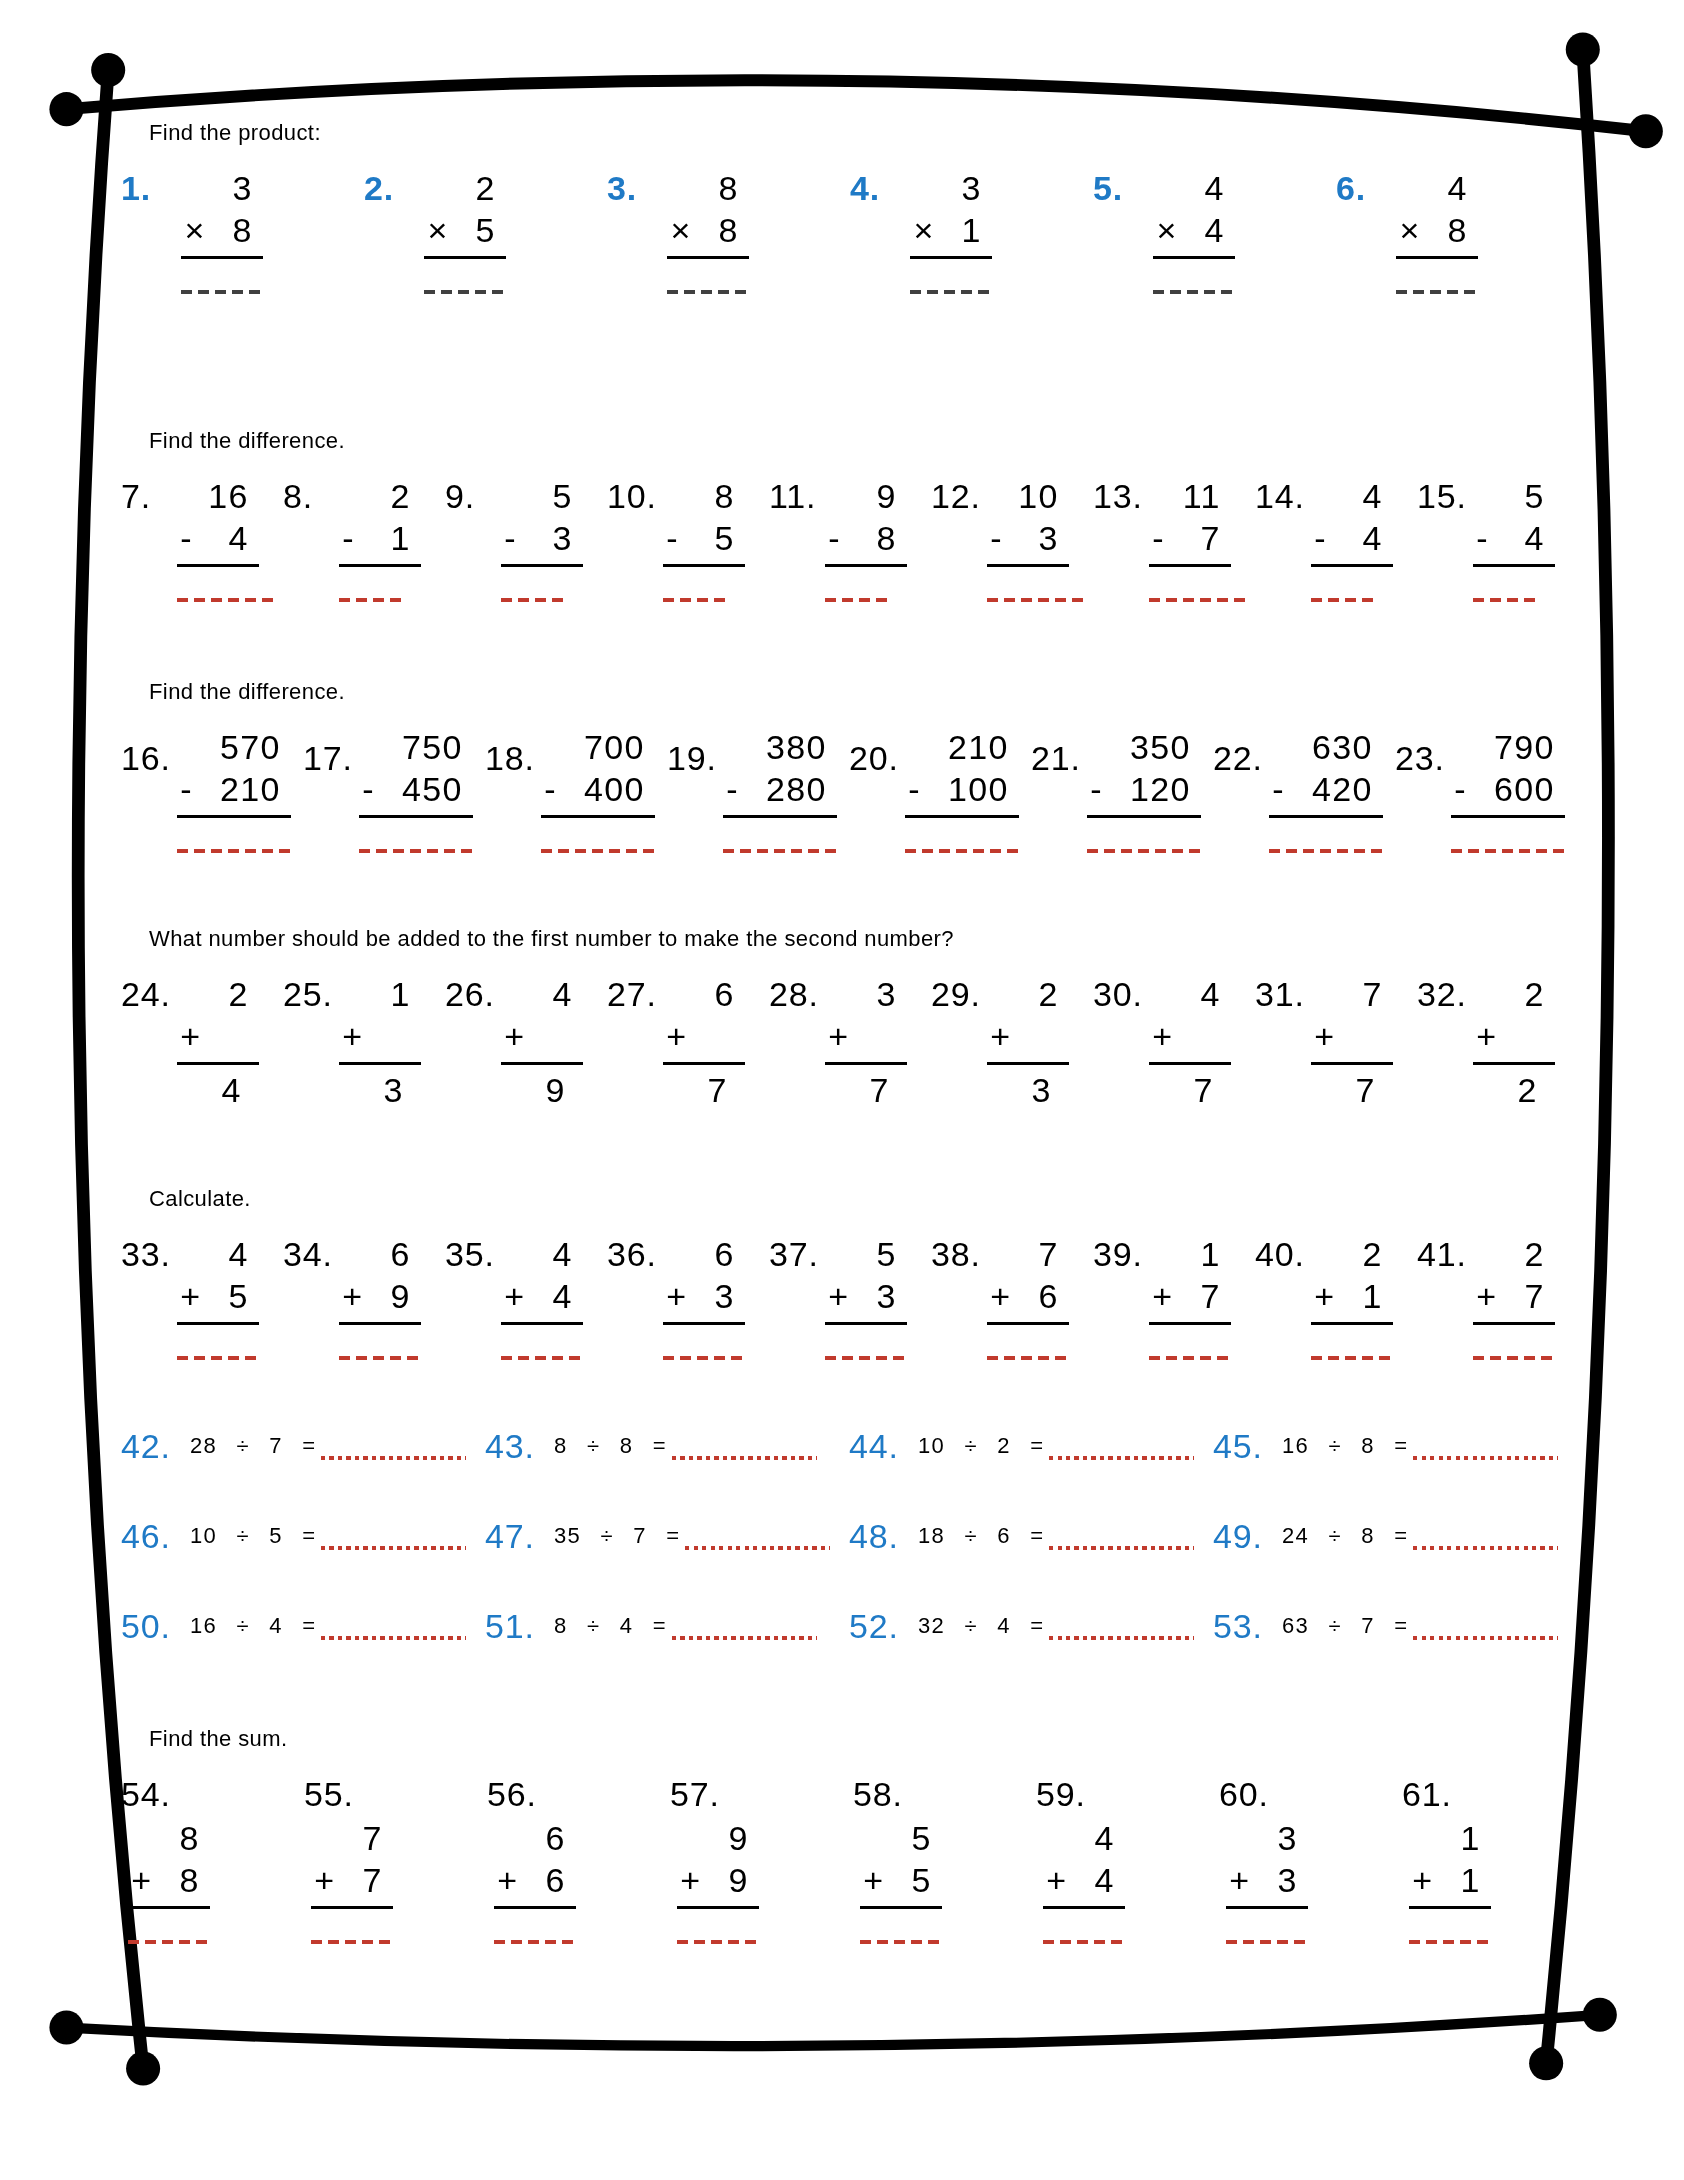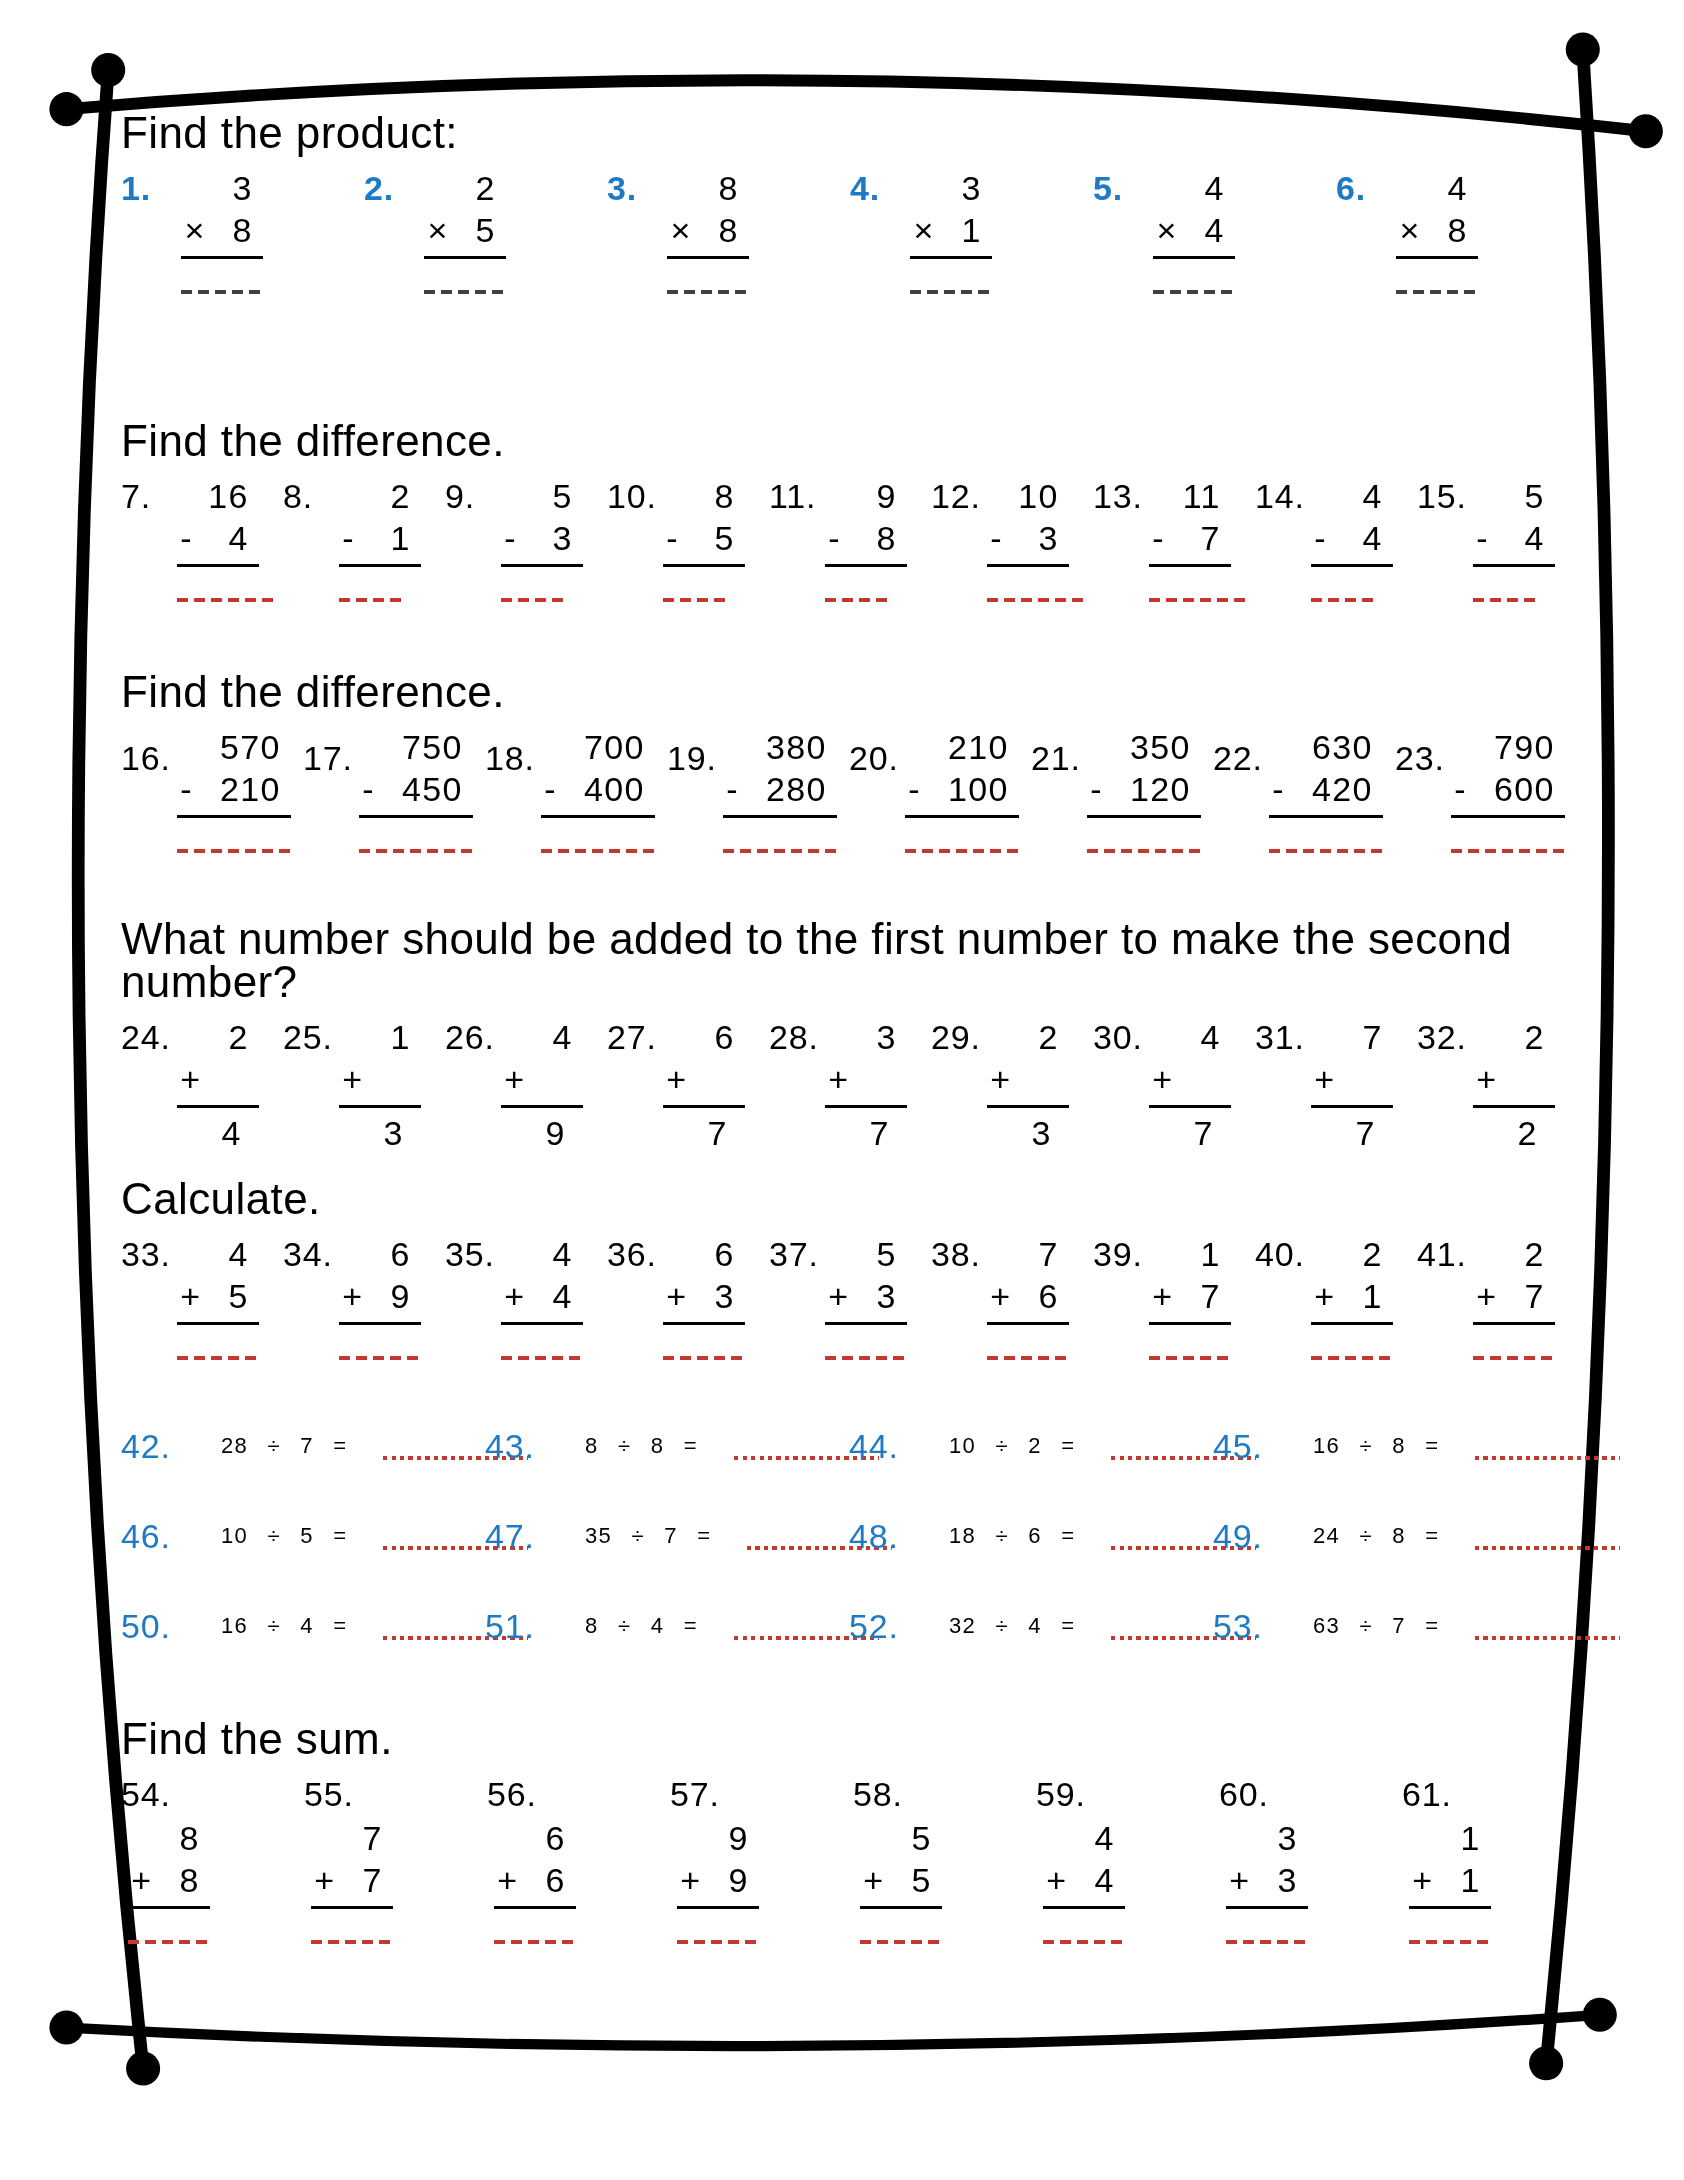--- a/index.html
+++ b/index.html
@@ -5,21 +5,21 @@
 <style>
   :root{
     --blue:#1f7ac6; --red:#c13a2d; --ink:#000000; --darkdash:#404040;
   }
   html,body{margin:0;padding:0;background:#ffffff;}
   .page{position:relative;width:1685px;height:2181px;background:#ffffff;overflow:hidden;
         font-family:"Liberation Sans",sans-serif;color:var(--ink);}
   svg.frame{position:absolute;left:0;top:0;width:1685px;height:2181px;pointer-events:none;}
 
   .sec{position:absolute;left:121px;width:1499px;}
-  .instr{font-size:44px;line-height:43px;letter-spacing:0.4px;}
+  .instr{font-size:22px;line-height:43px;letter-spacing:0.4px;margin-left:28px;}
   .row{display:flex;margin-top:12px;}
 
   .prob{display:flex;align-items:flex-start;}
   .pnum{font-size:34px;line-height:44px;letter-spacing:0.9px;flex:none;text-align:left;}
   .blue-bold{color:var(--blue);font-weight:bold;}
   .blue{color:var(--blue);}
 
   .stack{flex:none;}
   .l1{font-size:34px;line-height:44px;letter-spacing:1.3px;text-align:right;padding-right:10.2px;}
   .l2{display:flex;justify-content:space-between;align-items:baseline;
@@ -45,21 +45,21 @@
 
   #row-diff2 .prob{width:182px;}
   #row-diff2 .pnum{width:49px;margin-top:11px;}
   #row-diff2 .stack{width:114px;margin-left:6.8px;}
 
   #row-sum .prob{width:183px;flex-direction:column;}
   #row-sum .pnum{width:49px;}
   #row-sum .stack{width:82px;margin-left:6.8px;}
 
   .divrow{display:flex;margin-bottom:46px;}
-  .divcell{width:364px;display:flex;align-items:flex-end;gap:31px;}
+  .divcell{width:364px;display:flex;align-items:flex-end;}
   .divcell .pnum{width:53px;}
   .dexpr{font-size:22px;line-height:44px;letter-spacing:1.3px;word-spacing:12px;margin-left:16px;white-space:nowrap;}
   .dots{flex:none;width:145px;height:4.3px;margin:0 0 7.7px 5.1px;
         background:repeating-linear-gradient(90deg,var(--red) 0 4.3px,transparent 4.3px 8.5px);}
 </style>
 </head>
 <body>
 
 <div class="page">
 

